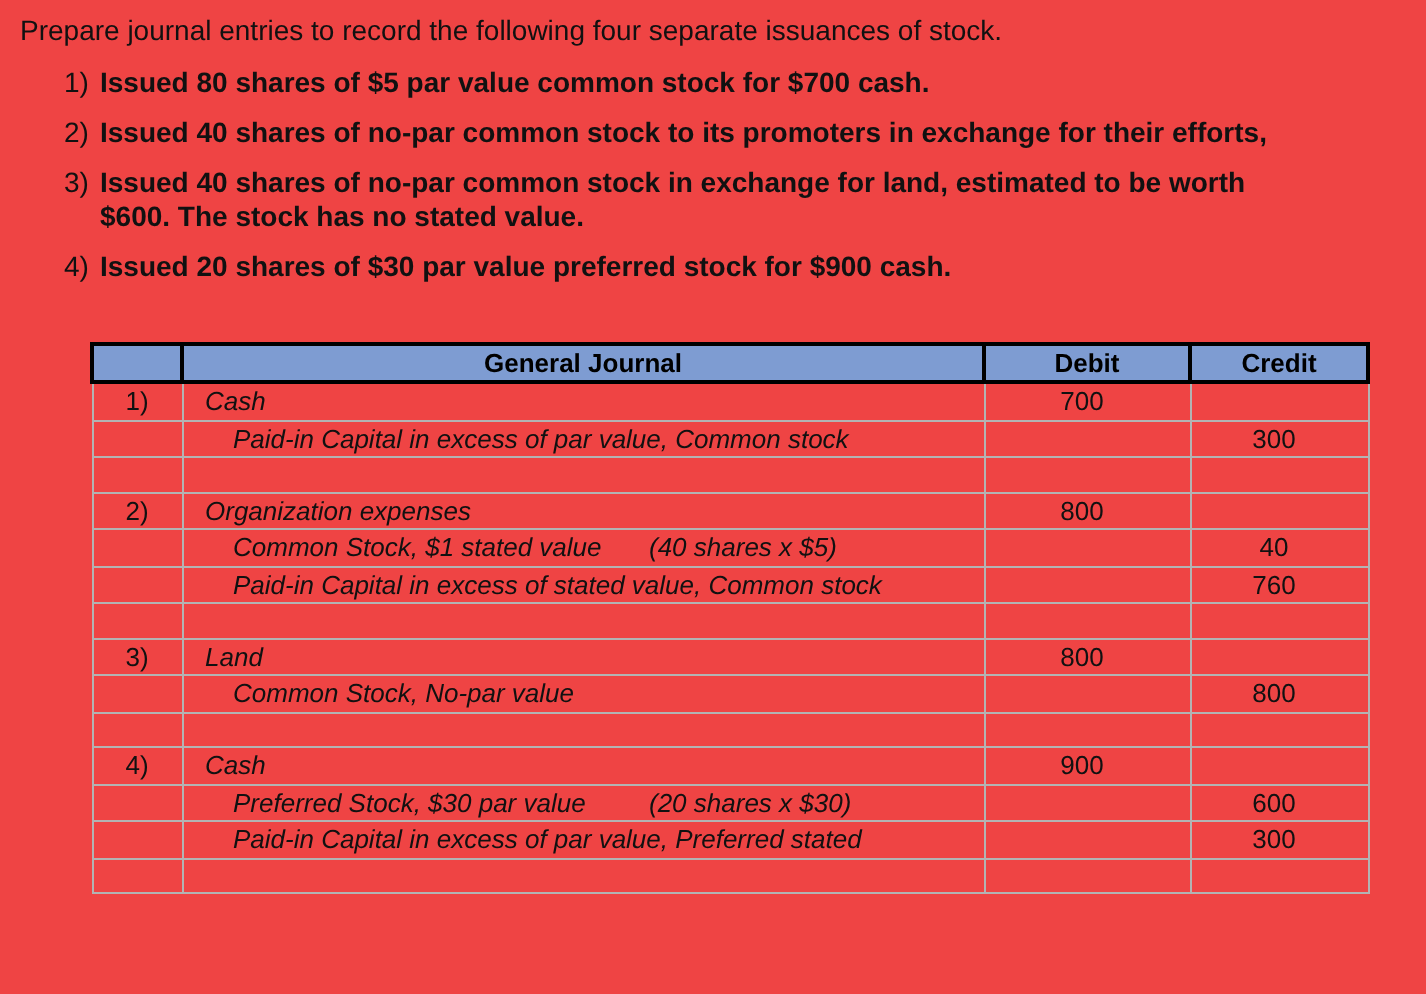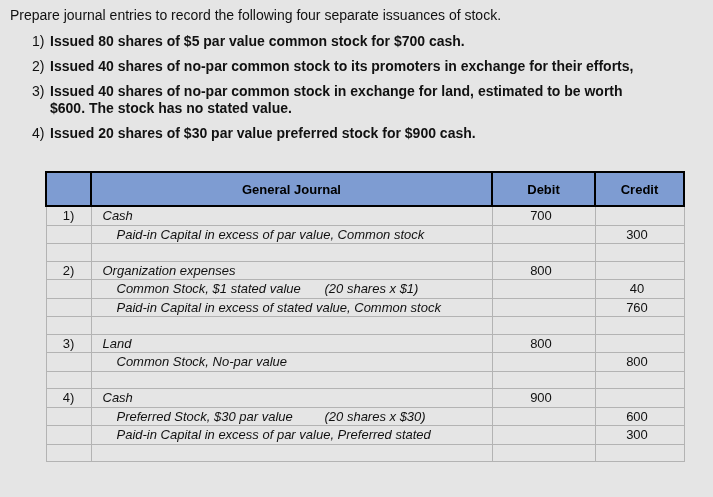--- a/index.html
+++ b/index.html
@@ -8,21 +8,21 @@
     --grid:#b3b3b3;
     --ink:#111111;
   }
   *{box-sizing:border-box;}
   html,body{margin:0;padding:0;background:#ffffff;}
   body{
     width:713px;height:497px;
     font-family:"Liberation Sans", sans-serif;
     color:var(--ink);
   }
-  .page{position:relative;width:713px;height:497px;overflow:hidden;background:#e5e5e5;}
+  .page{position:relative;width:713px;height:497px;overflow:hidden;background:#ef4444;}
 
   .intro-title{
     position:absolute;left:10px;top:7px;
     font-size:14px;line-height:17px;white-space:nowrap;
   }
   .issuance-list{position:absolute;left:32px;top:33px;}
   .list-item{display:flex;margin-bottom:8px;font-size:14px;line-height:17px;}
   .item-num{width:18px;flex:0 0 18px;}
   .item-text div{white-space:nowrap;font-weight:bold;}
 
@@ -32,21 +32,21 @@
     font-size:13px;color:var(--ink);
   }
   col.c-num{width:45px;}
   col.c-account{width:401px;}
   col.c-debit{width:103px;}
   col.c-credit{width:89px;}
 
   thead th{
     background:var(--header-bg);
     border:2px solid var(--header-border);
-    height:34px;padding:0;
+    height:19px;padding:0;
     font-weight:bold;font-size:13px;text-align:center;
     color:#000;
   }
   tbody td{
     border:1px solid var(--grid);
     height:17.5px;line-height:17.5px;
     padding:0;overflow:hidden;white-space:nowrap;
   }
   td.cell-num{text-align:center;}
   td.cell-account{position:relative;padding-left:11px;font-style:italic;}
@@ -124,21 +124,21 @@
           <td class="cell-credit"></td>
         </tr>
         <tr>
           <td class="cell-num">2)</td>
           <td class="cell-account"><span class="acct-name">Organization expenses</span></td>
           <td class="cell-debit">800</td>
           <td class="cell-credit"></td>
         </tr>
         <tr class="indent">
           <td class="cell-num"></td>
-          <td class="cell-account"><span class="acct-name">Common Stock, $1 stated value</span><span class="detail">(20 shares x $1)</span></td>
+          <td class="cell-account"><span class="acct-name">Common Stock, $1 stated value</span><span class="detail">(40 shares x $5)</span></td>
           <td class="cell-debit"></td>
           <td class="cell-credit">40</td>
         </tr>
         <tr class="indent">
           <td class="cell-num"></td>
           <td class="cell-account"><span class="acct-name">Paid-in Capital in excess of stated value, Common stock</span></td>
           <td class="cell-debit"></td>
           <td class="cell-credit">760</td>
         </tr>
         <tr>

